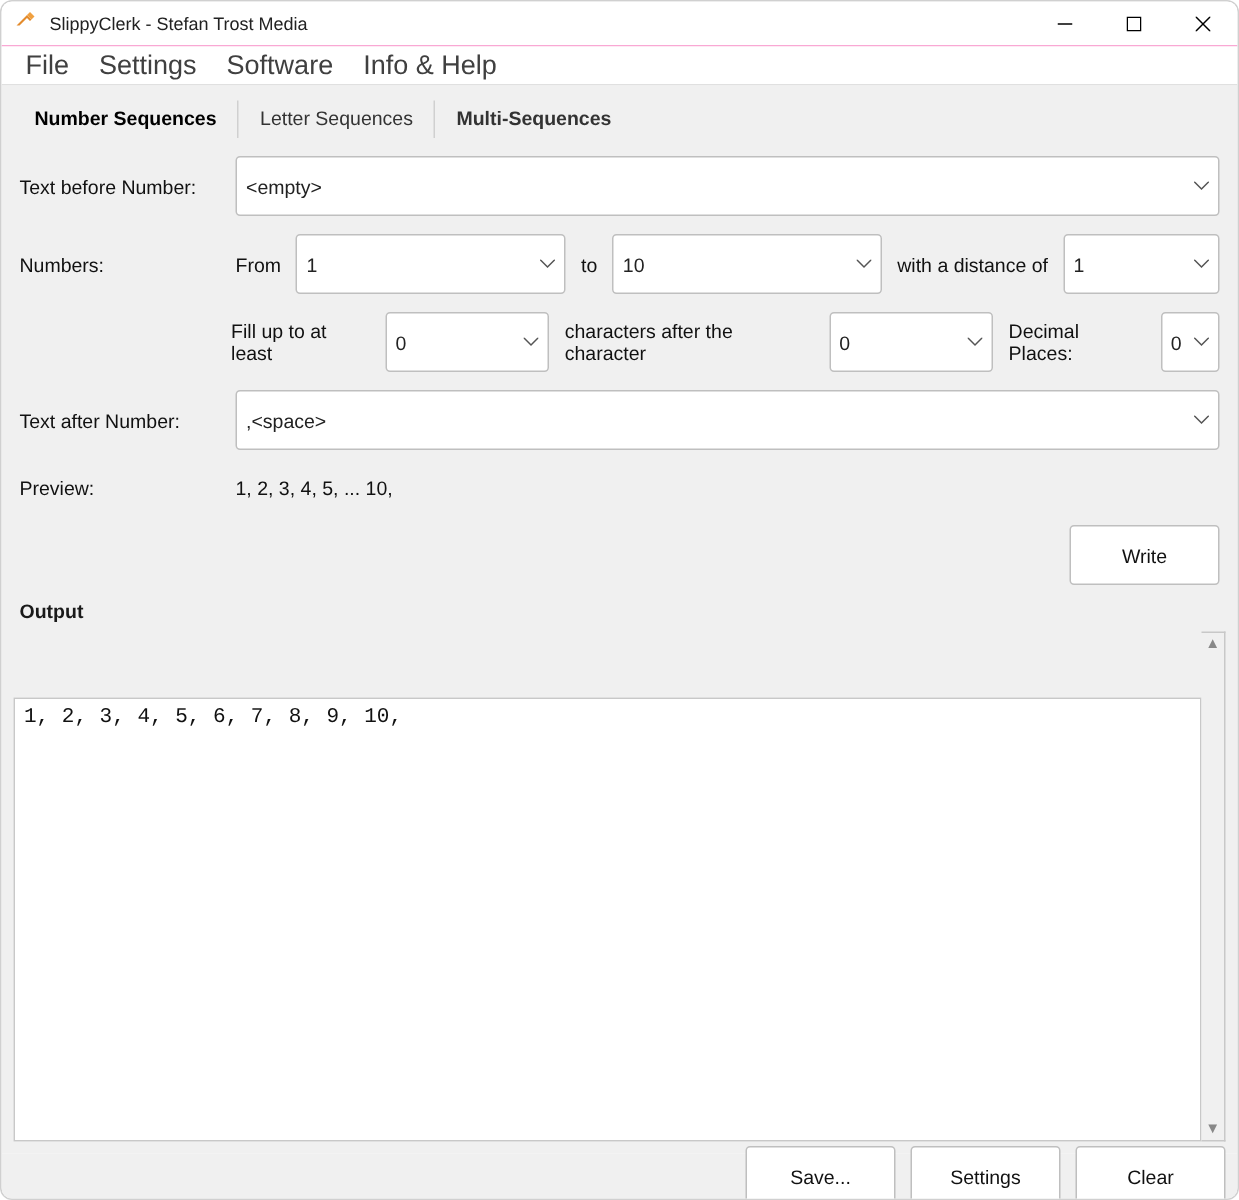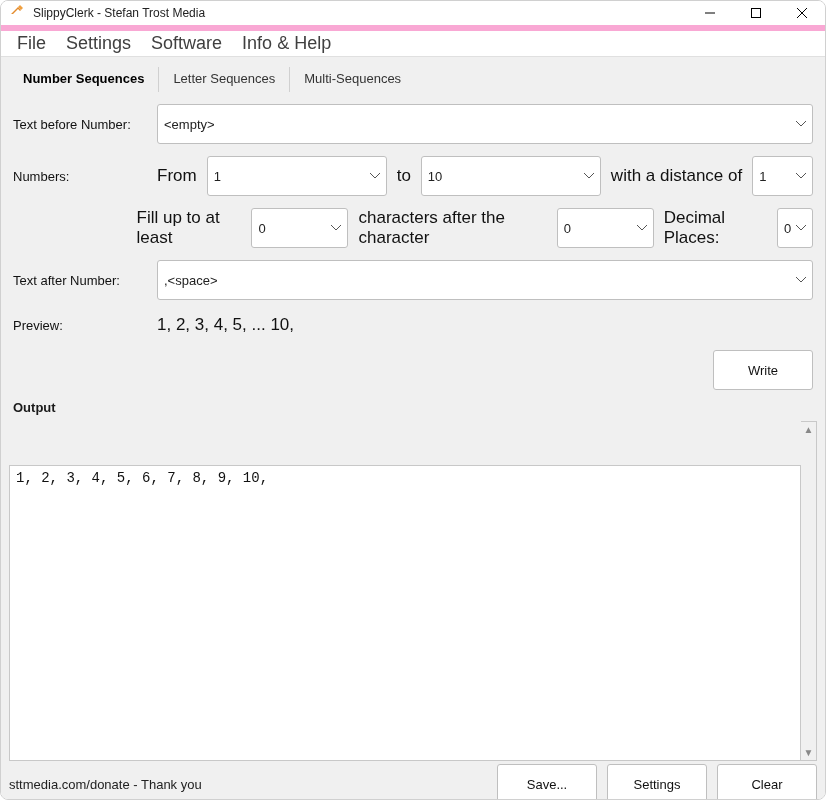--- a/index.html
+++ b/index.html
@@ -18,21 +18,21 @@
     flex-direction: column;
   }
 
   
   .titlebar {
     height: 30px;
     display: flex;
     align-items: center;
     padding: 0 0 0 8px;
     background: #ffffff;
-    border-bottom: 6px solid #f9a8d4;
+    border-bottom: 1px solid #f9a8d4;
   }
   .titlebar .app-icon {
     width: 16px; height: 16px;
     margin-right: 8px;
     display: inline-flex; align-items: center; justify-content: center;
   }
   .titlebar .title-text {
     font-size: 12px;
     color: #222;
     flex: 0 0 auto;
@@ -77,21 +77,21 @@
     gap: 0;
     margin: 10px 0 12px 0;
   }
   .tab {
     padding: 4px 14px 6px 14px;
     font-size: 13px;
     color: #333;
     border-right: 1px solid #d0d0d0;
     cursor: pointer;
   }
-  .tab:last-child { border-right: none; }
+  .tab:last-child { border-right: none; font-weight: bold; }
   .tab.active {
     font-weight: 600;
     color: #000;
   }
 
   
   .form-block { padding: 0 4px; }
   .row {
     display: flex;
     align-items: center;
@@ -119,21 +119,21 @@
   .ctrl.full { flex: 1; }
   .ctrl .caret {
     position: absolute;
     right: 6px;
     top: 50%;
     transform: translateY(-50%);
     color: #555;
     pointer-events: none;
   }
   .plain-label {
-    font-size: 17px;
+    font-size: 13px;
     color: #111;
   }
   .write-row {
     display: flex;
     justify-content: flex-end;
     margin-bottom: 10px;
   }
   .btn {
     height: 40px;
     min-width: 100px;
@@ -355,18 +355,17 @@
     <div class="output">1, 2, 3, 4, 5, 6, 7, 8, 9, 10, </div>
     <div class="scroll-track">
       <span class="scroll-arrow">▲</span>
       <span class="scroll-arrow">▼</span>
     </div>
   </div>
 
 </div>
 
 <div class="statusbar">
-  <span class="status-text">sttmedia.com/donate - Thank you</span>
   <span class="spacer"></span>
   <button class="btn">Save...</button>
   <button class="btn">Settings</button>
   <button class="btn">Clear</button>
 </div>
 
 </body></html>

